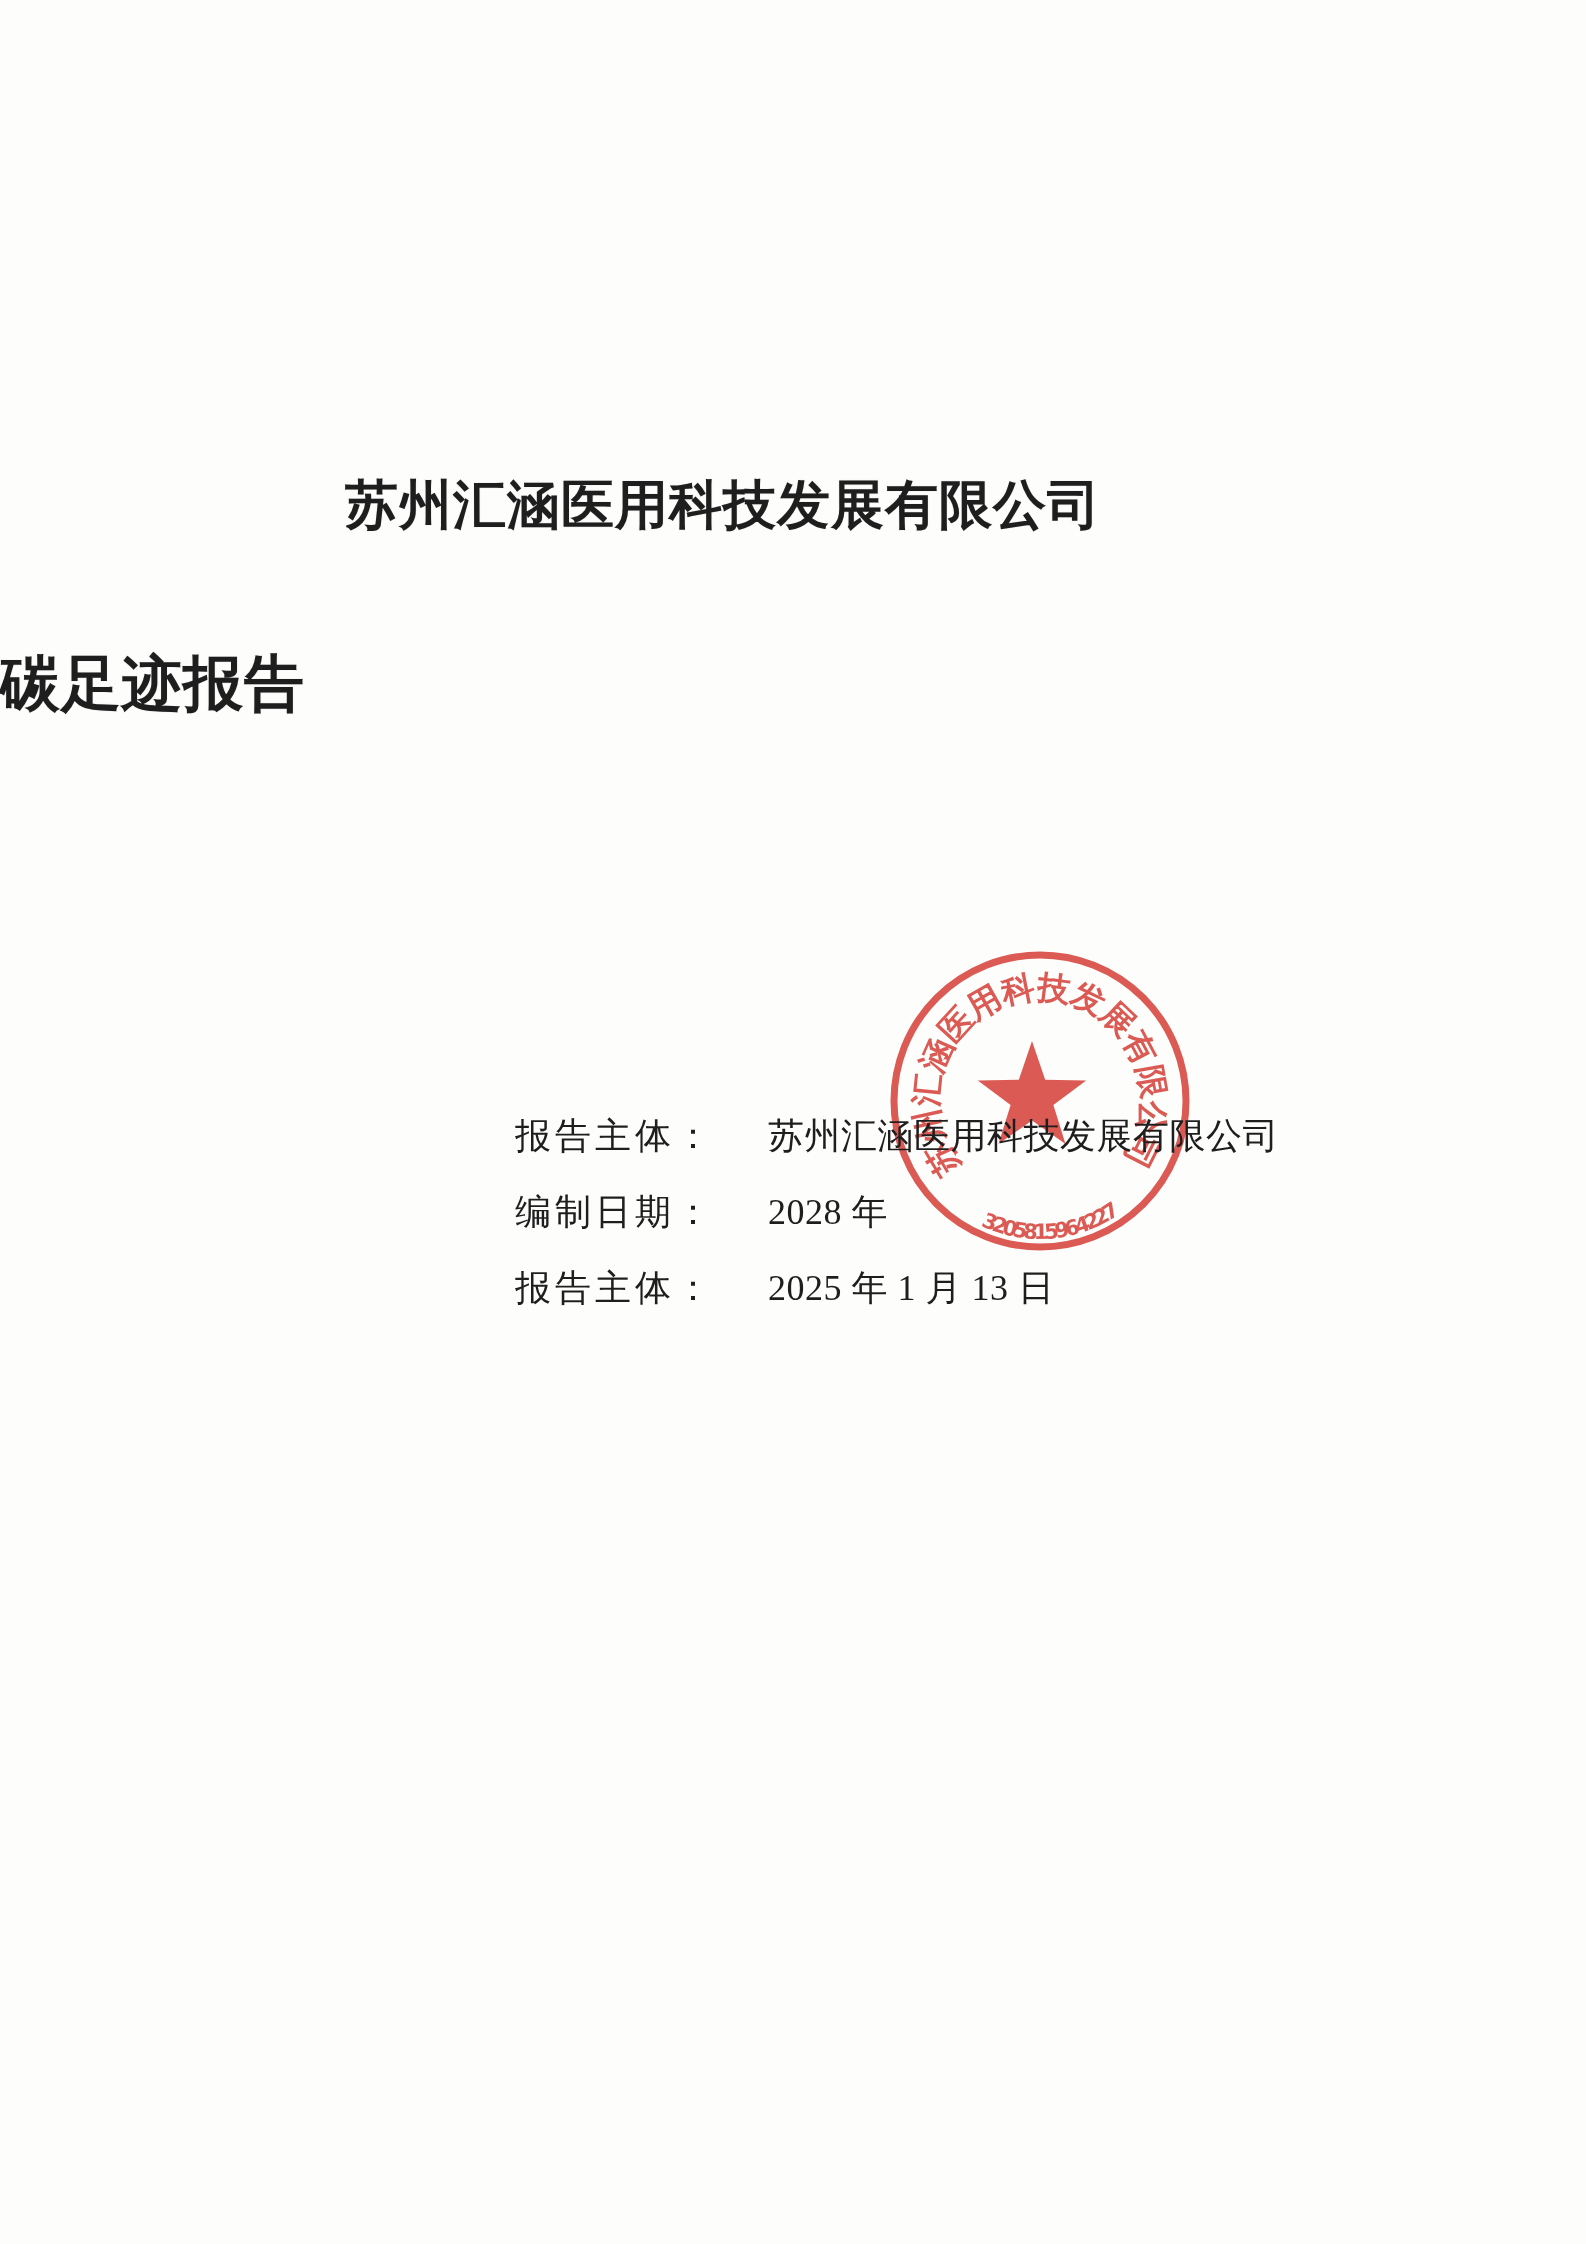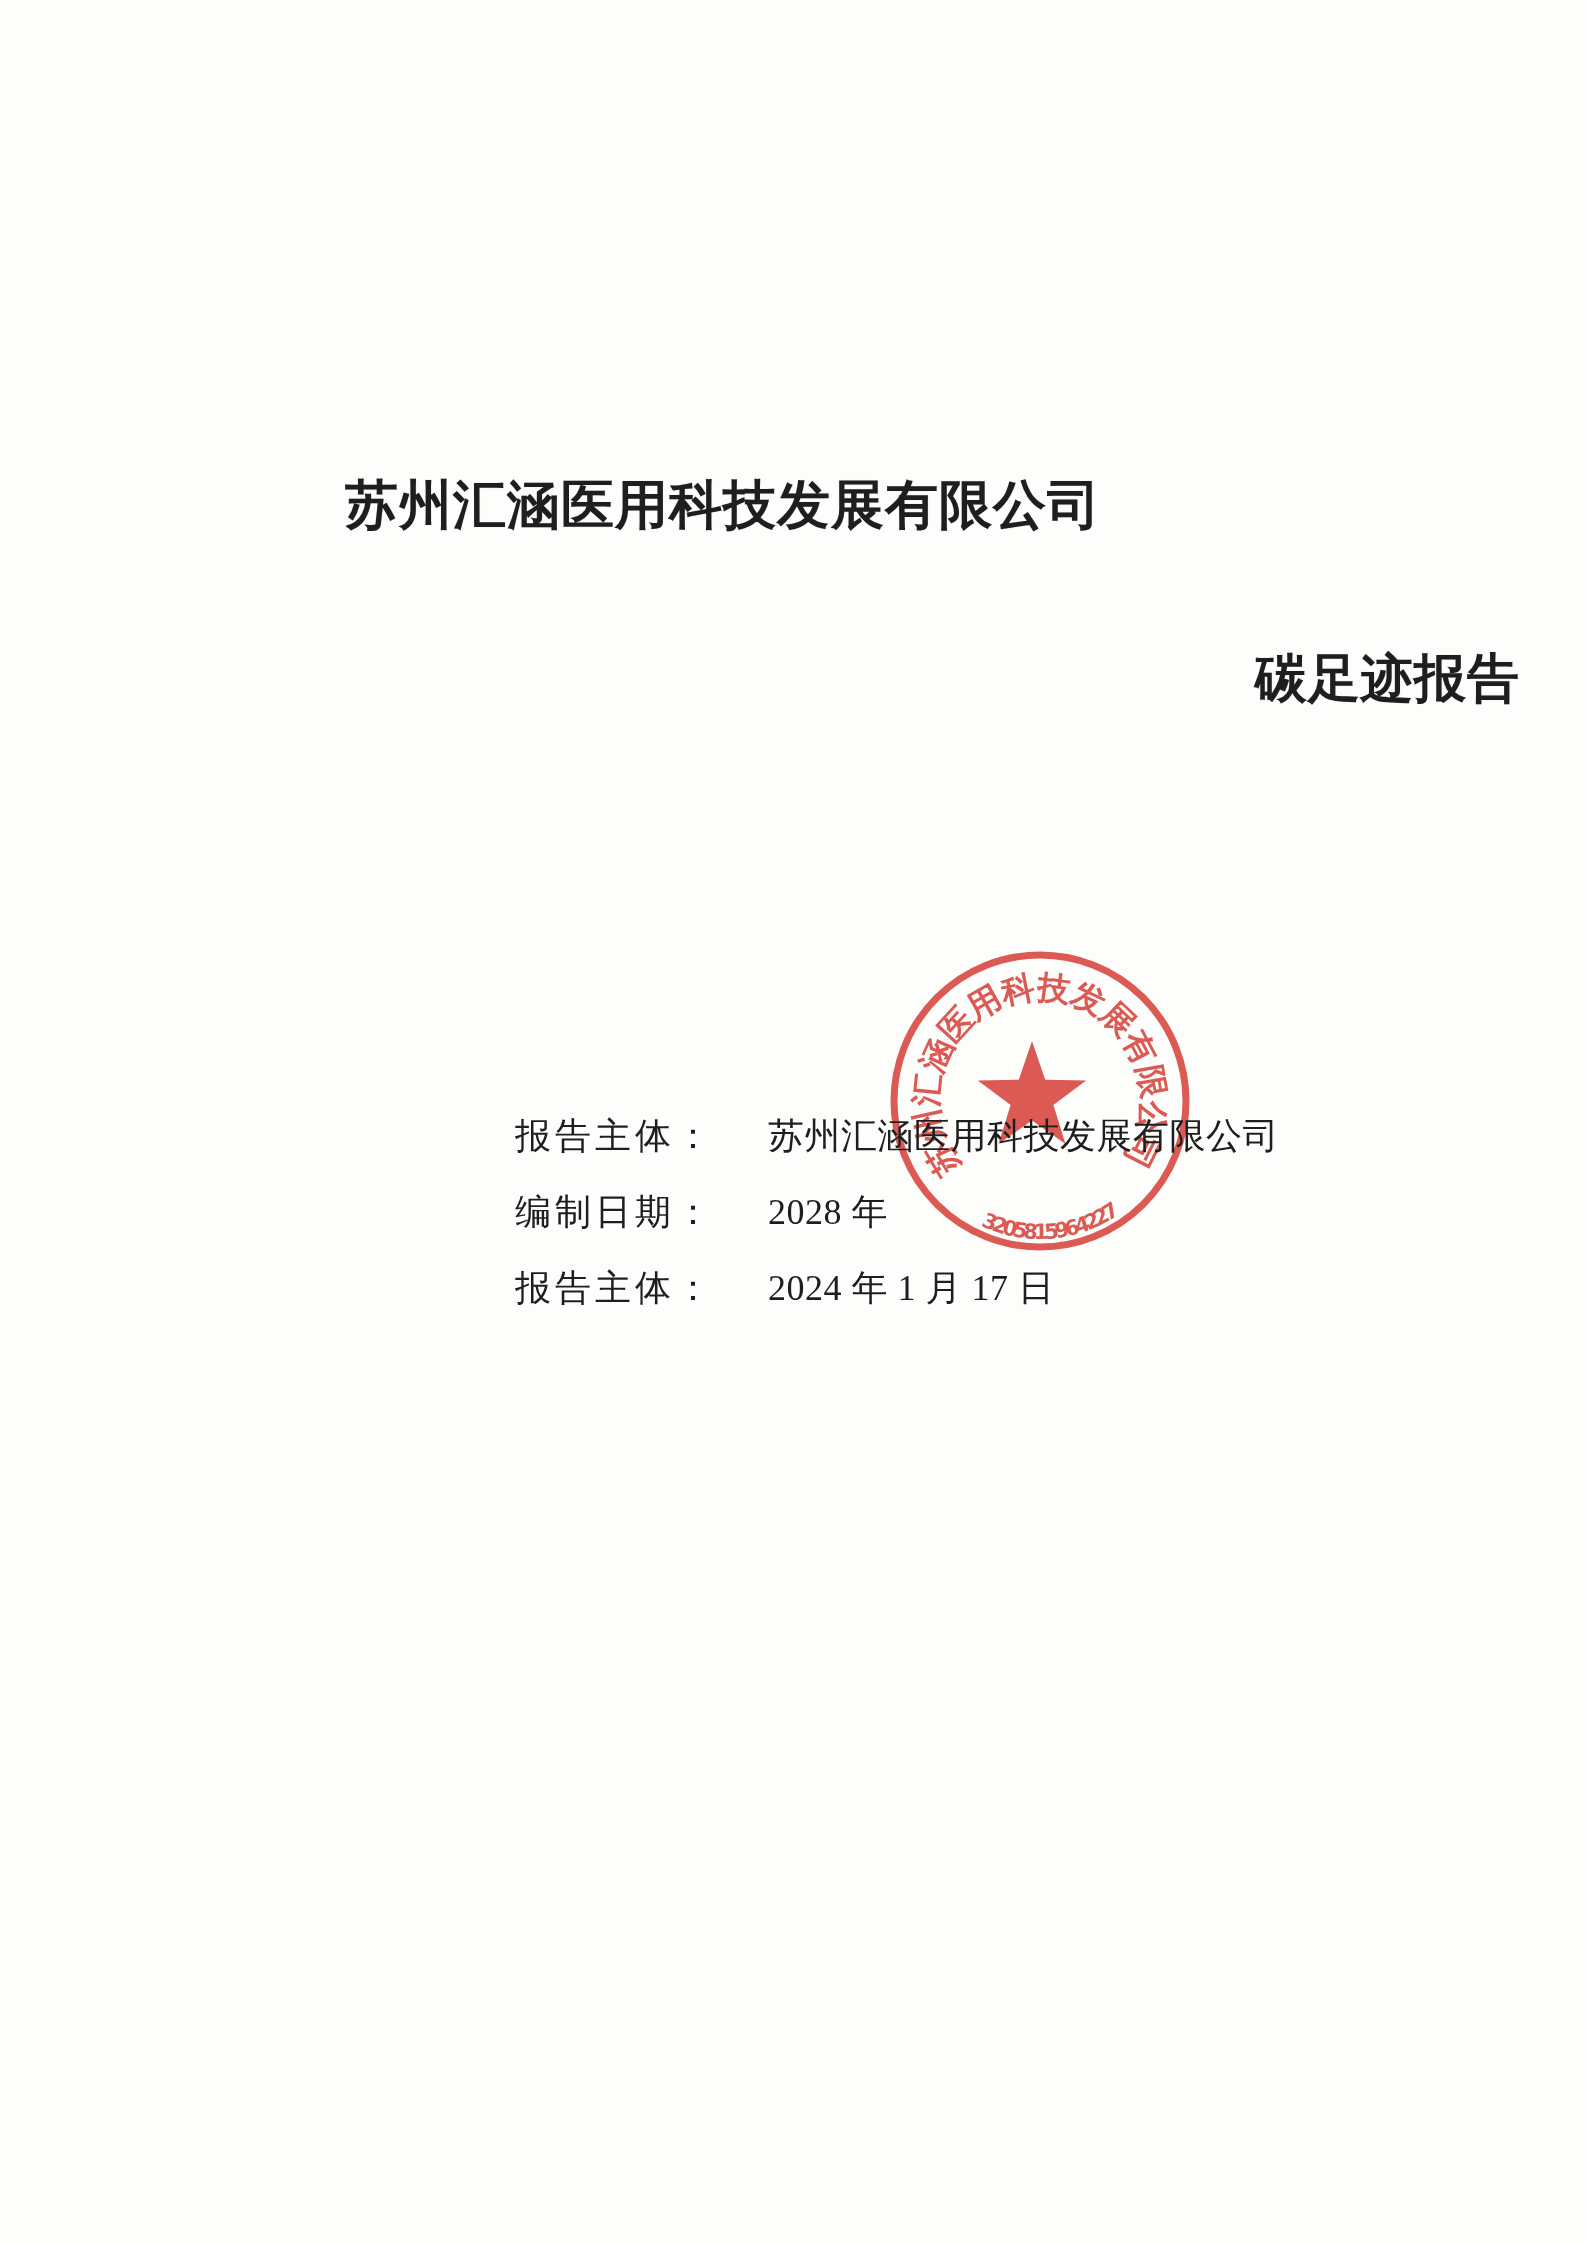--- a/index.html
+++ b/index.html
@@ -31,22 +31,22 @@
     letter-spacing: 1px;
     color: var(--ink);
     text-shadow: 0 0 1px rgba(30,30,30,0.25);
     white-space: nowrap;
   }
   .subtitle {
     position: absolute;
     top: 644px;
     left: 0;
     width: 1520px;
-    text-align: right;
-    font-size: 52px;
+    text-align: left;
+    font-size: 60px;
     font-weight: 600;
     letter-spacing: 1px;
     color: var(--ink);
     text-shadow: 0 0 1px rgba(30,30,30,0.25);
     white-space: nowrap;
   }
   .fields {
     position: absolute;
     top: 1119px;
     left: 515px;
@@ -116,17 +116,17 @@
   </div>
 
   <div class="fields">
     <div class="field-row">
       <span class="field-label">报告主体：</span><span class="field-value">苏州汇涵医用科技发展有限公司</span>
     </div>
     <div class="field-row">
       <span class="field-label">编制日期：</span><span class="field-value">2028 年</span>
     </div>
     <div class="field-row">
-      <span class="field-label">报告主体：</span><span class="field-value">2024 年 1 月 17 日</span>
+      <span class="field-label">报告主体：</span><span class="field-value">2025 年 1 月 13 日</span>
     </div>
   </div>
 
 </div>
 
 </body></html>

